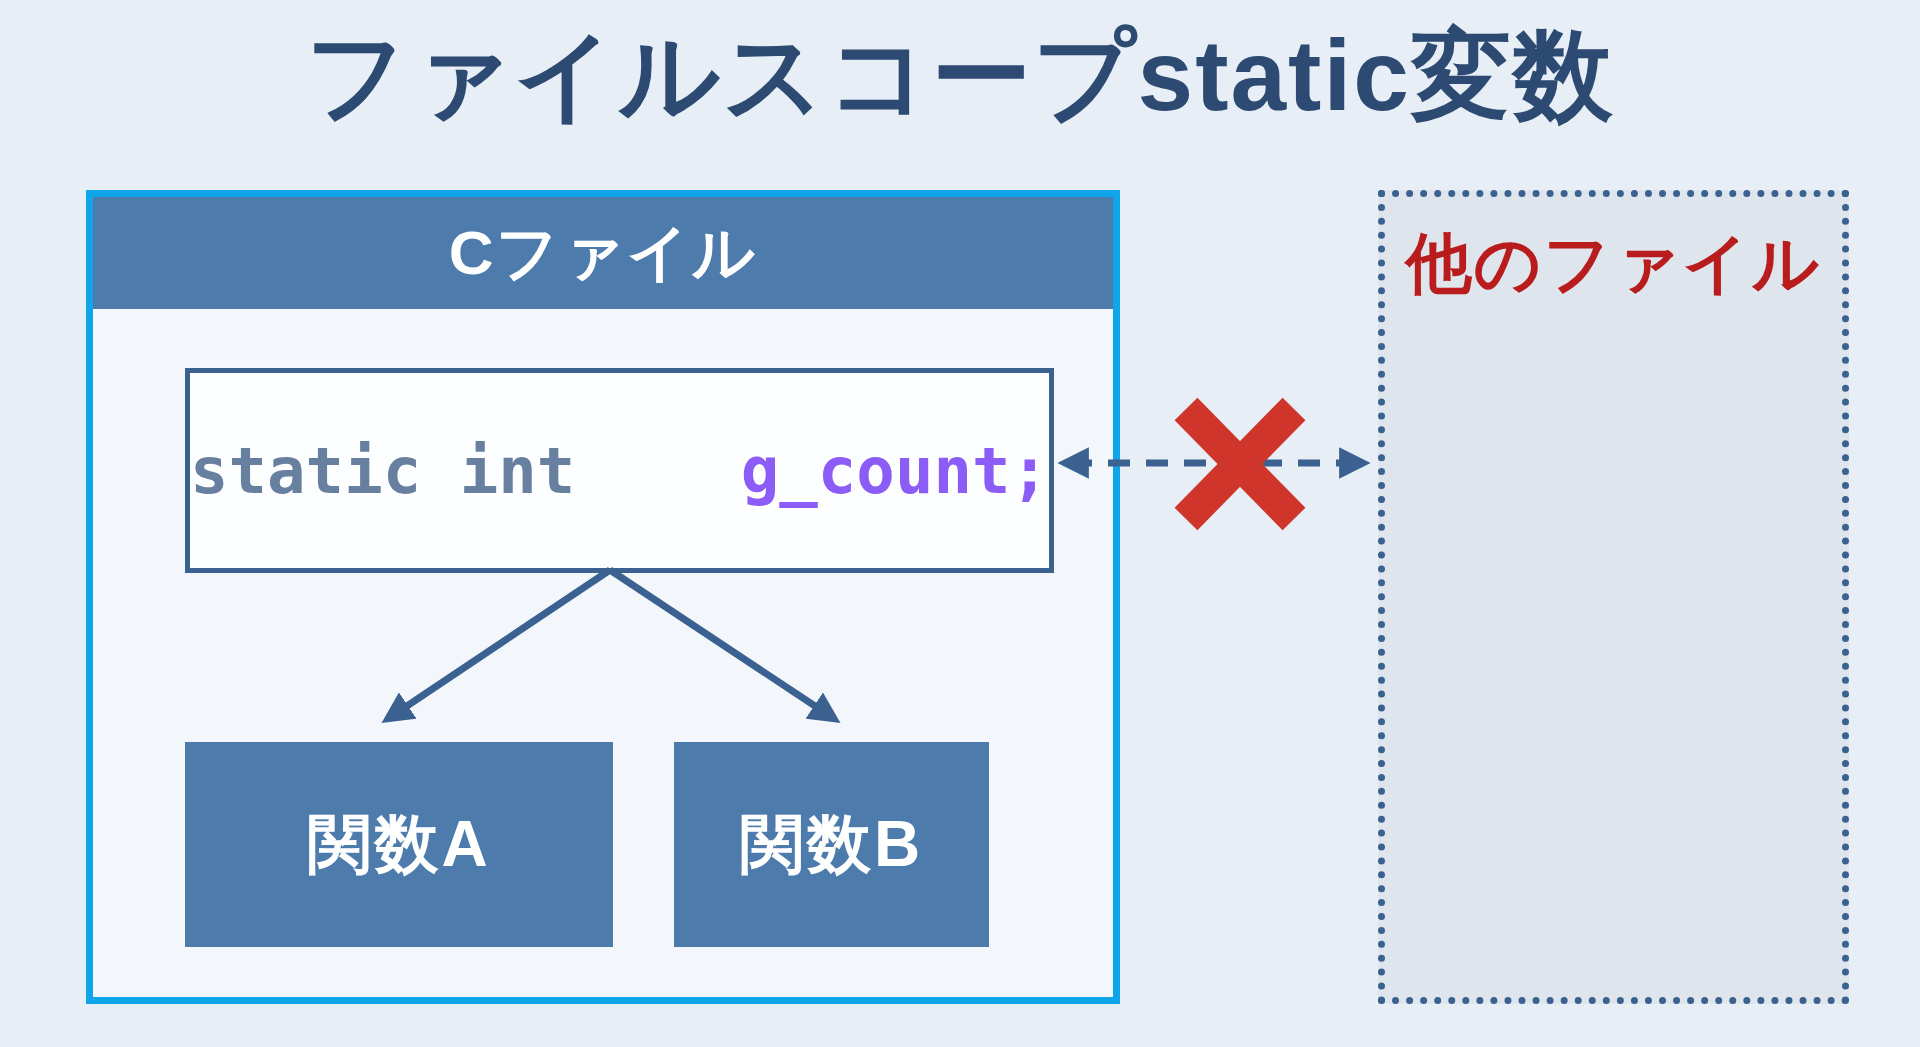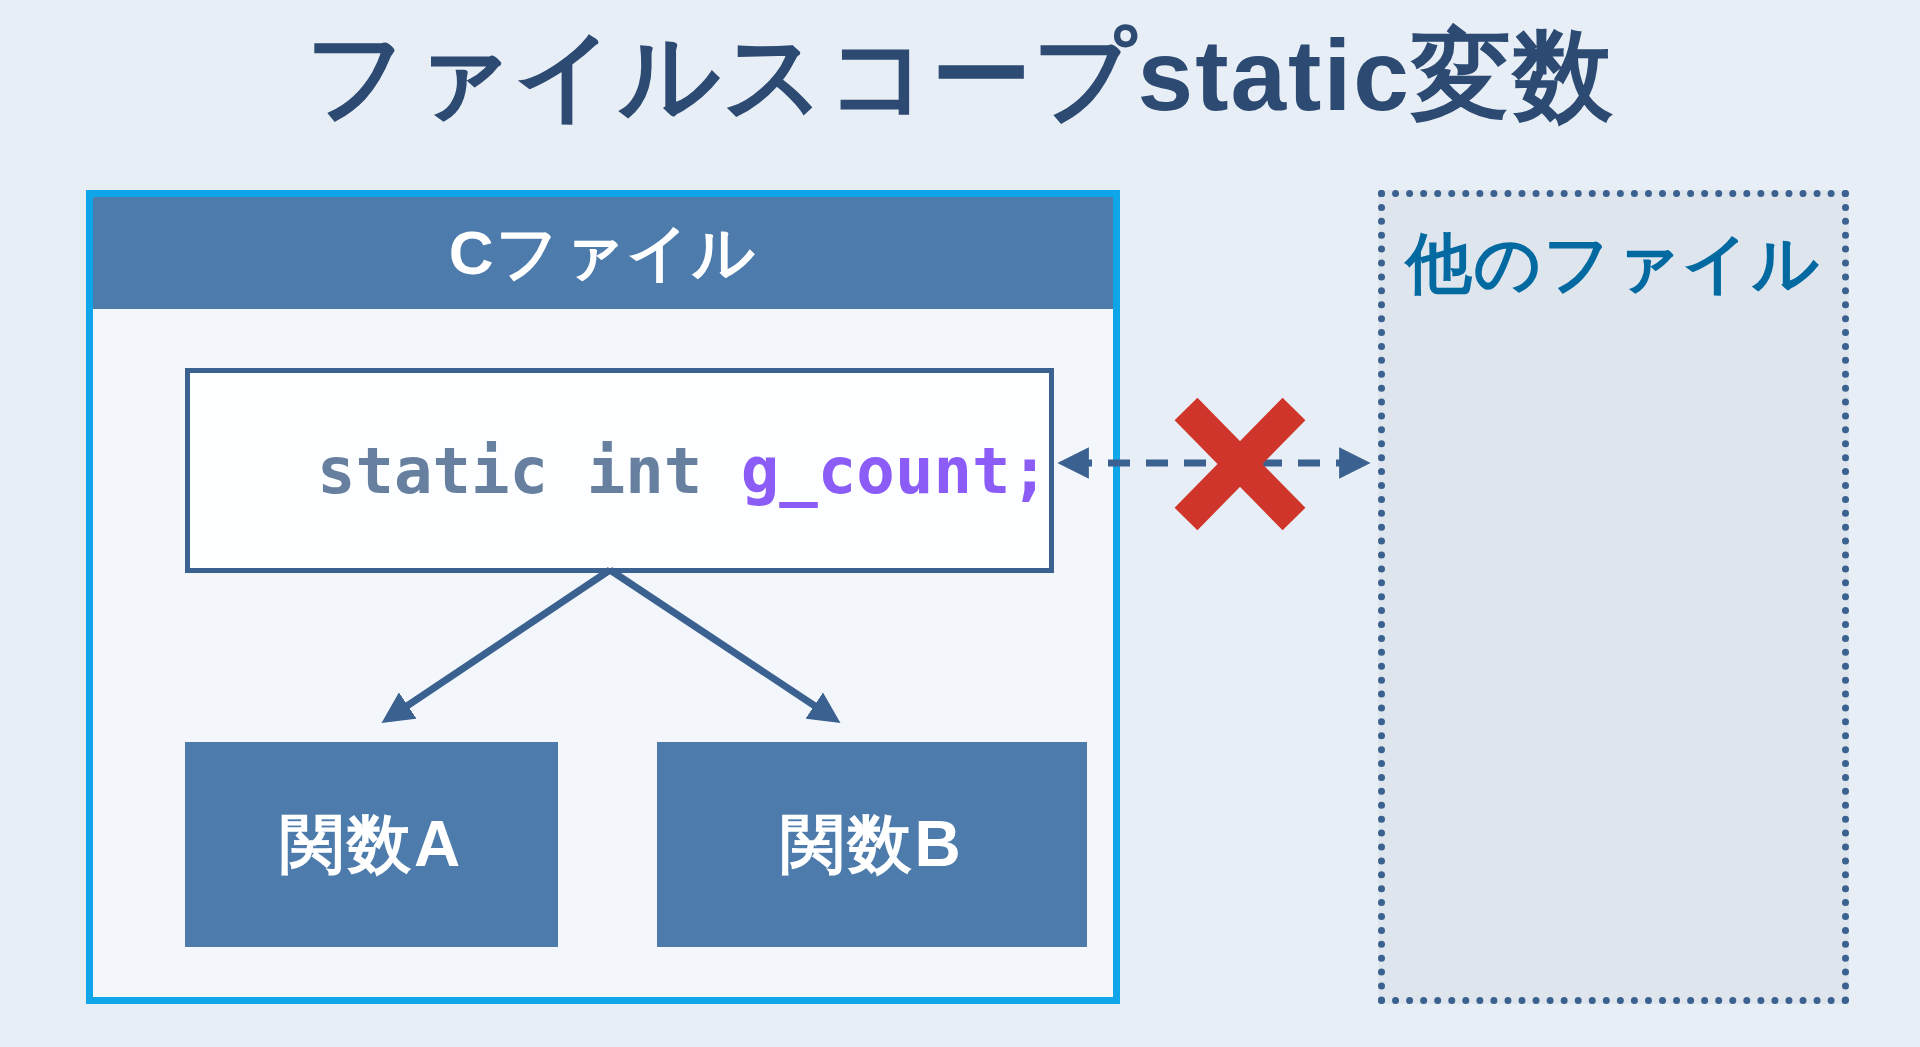--- a/index.html
+++ b/index.html
@@ -59,62 +59,62 @@
     position: absolute;
     left: 92px;
     top: 171px;
     width: 869px;
     height: 205px;
     border: 5px solid #3a6190;
     background: #fdfeff;
     box-sizing: border-box;
     display: flex;
     align-items: center;
-    justify-content: flex-end;
+    justify-content: space-between;
     font-family: "DejaVu Sans Mono", "Liberation Mono", monospace;
     font-size: 64px;
     font-weight: 600;
     white-space: pre;
   }
   .code-keyword   { color: #67809f; }
   .code-identifier{ color: #8b5cf6; }
   .function-box {
     position: absolute;
     top: 545px;
-    width: 373px;
+    width: 428px;
     height: 205px;
     background: #4d7bac;
     display: flex;
     align-items: center;
     justify-content: center;
     color: #ffffff;
     font-size: 64px;
     font-weight: 700;
     letter-spacing: 3px;
   }
   .function-a { left: 92px; }
-  .function-b { left: 564px; width: 430px; }
+  .function-b { left: 581px; width: 315px; }
   
   .other-file-box {
     position: absolute;
     left: 1378px;
     top: 190px;
     width: 471px;
     height: 814px;
     border: 7px dotted #3a6190;
     background: #dee5ed;
     box-sizing: border-box;
   }
   .other-file-header {
     position: absolute;
     top: 22px;
     left: 0;
     width: 100%;
     text-align: center;
-    color: #0369a1;
+    color: #b91c1c;
     font-size: 66px;
     font-weight: 800;
     letter-spacing: 2px;
   }
   .visibility-label {
     position: absolute;
     left: 1115px;
     top: 545px;
     width: 250px;
     text-align: center;

